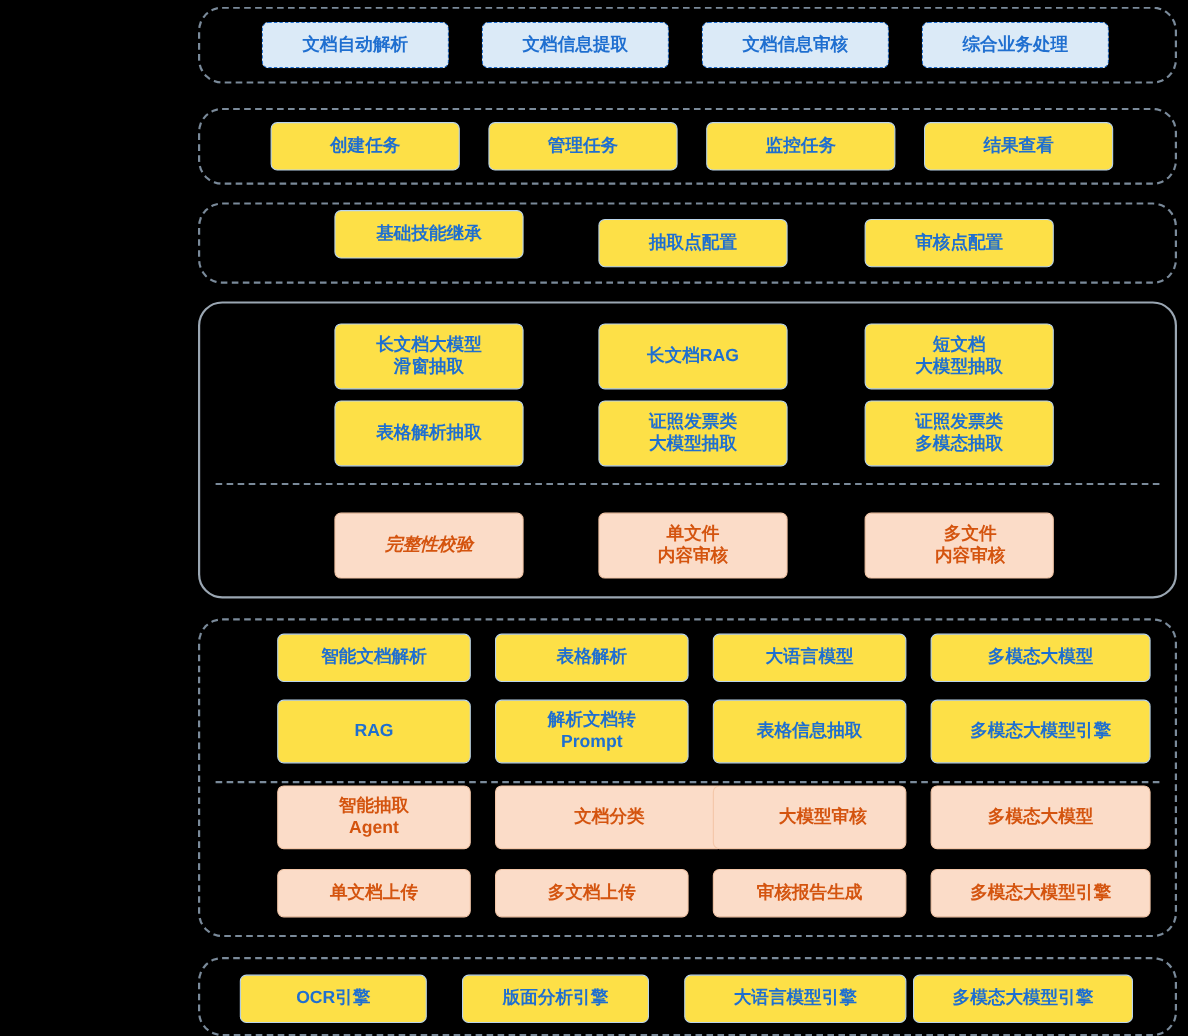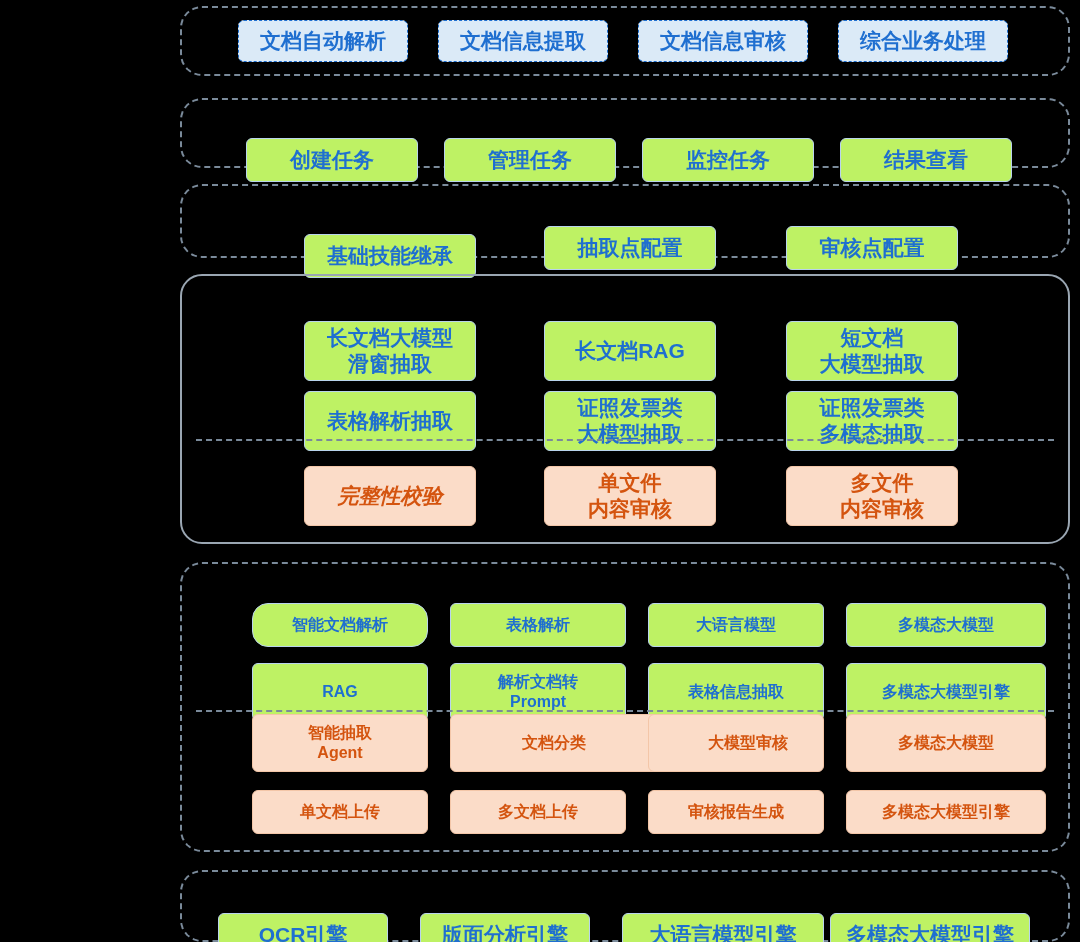--- a/index.html
+++ b/index.html
@@ -26,36 +26,35 @@
     display:flex;
     align-items:center;
     justify-content:center;
     text-align:center;
     border-radius:6px;
     font-weight:bold;
     line-height:1.25;
     white-space:pre-line;
   }
   .blue{
-    background:#bef264;
+    background:#fde047;
     border:1px solid #b9d4ec;
     color:#1f6fd0;
-    margin-top:27px;
   }
   .orange{
     background:#fbdcc8;
     border:1px solid #f3c6a8;
     color:#d4540f;
   }
   .blue-dashed{
     background:#dbeaf7;
     border:1px dashed #1f6fd0;
     color:#1f6fd0;
   }
-  .f17{font-size:21px;}
+  .f17{font-size:16px;}
   .f16{font-size:16px;}
 </style>
 </head>
 <body>
 
 <div id="root">
 
   <div class="group" style="left:180px;top:6px;width:890px;height:70px;">
     <div class="cell blue-dashed f17" style="left:56px;top:12px;width:170px;height:42px;">文档自动解析</div>
     <div class="cell blue-dashed f17" style="left:256px;top:12px;width:170px;height:42px;">文档信息提取</div>
@@ -64,21 +63,21 @@
   </div>
 
   <div class="group" style="left:180px;top:98px;width:890px;height:70px;">
     <div class="cell blue f17" style="left:64px;top:11px;width:172px;height:44px;">创建任务</div>
     <div class="cell blue f17" style="left:262px;top:11px;width:172px;height:44px;">管理任务</div>
     <div class="cell blue f17" style="left:460px;top:11px;width:172px;height:44px;">监控任务</div>
     <div class="cell blue f17" style="left:658px;top:11px;width:172px;height:44px;">结果查看</div>
   </div>
 
   <div class="group" style="left:180px;top:184px;width:890px;height:74px;">
-    <div class="cell blue f17" style="left:122px;top:21px;width:172px;height:44px;">基础技能继承</div>
+    <div class="cell blue f17" style="left:122px;top:5px;width:172px;height:44px;">基础技能继承</div>
     <div class="cell blue f17" style="left:362px;top:13px;width:172px;height:44px;">抽取点配置</div>
     <div class="cell blue f17" style="left:604px;top:13px;width:172px;height:44px;">审核点配置</div>
   </div>
 
   <div class="group solid" style="left:180px;top:274px;width:890px;height:270px;">
     <div class="cell blue f17" style="left:122px;top:18px;width:172px;height:60px;">长文档大模型
 滑窗抽取</div>
     <div class="cell blue f17" style="left:362px;top:18px;width:172px;height:60px;">长文档RAG</div>
     <div class="cell blue f17" style="left:604px;top:18px;width:172px;height:60px;">短文档
 大模型抽取</div>
@@ -92,21 +91,21 @@
     <div class="divider" style="top:163px;"></div>
 
     <div class="cell orange f17" style="left:122px;top:190px;width:172px;height:60px;font-style:italic;">完整性校验</div>
     <div class="cell orange f17" style="left:362px;top:190px;width:172px;height:60px;">单文件
 内容审核</div>
     <div class="cell orange f17" style="left:604px;top:190px;width:172px;height:60px;padding-left:20px;">多文件
 内容审核</div>
   </div>
 
   <div class="group" style="left:180px;top:562px;width:890px;height:290px;">
-    <div class="cell blue f16" style="left:70px;top:12px;width:176px;height:44px;border-radius:16px;">智能文档解析</div>
+    <div class="cell blue f16" style="left:70px;top:12px;width:176px;height:44px;">智能文档解析</div>
     <div class="cell blue f16" style="left:268px;top:12px;width:176px;height:44px;">表格解析</div>
     <div class="cell blue f16" style="left:466px;top:12px;width:176px;height:44px;">大语言模型</div>
     <div class="cell blue f16" style="left:664px;top:12px;width:200px;height:44px;">多模态大模型</div>
 
     <div class="cell blue f16" style="left:268px;top:72px;width:176px;height:58px;">解析文档转
 Prompt</div>
     <div class="cell blue f16" style="left:70px;top:72px;width:176px;height:58px;"><span>RAG</span></div>
     <div class="cell blue f16" style="left:466px;top:72px;width:176px;height:58px;">表格信息抽取</div>
     <div class="cell blue f16" style="left:664px;top:72px;width:200px;height:58px;">多模态大模型引擎</div>
 

